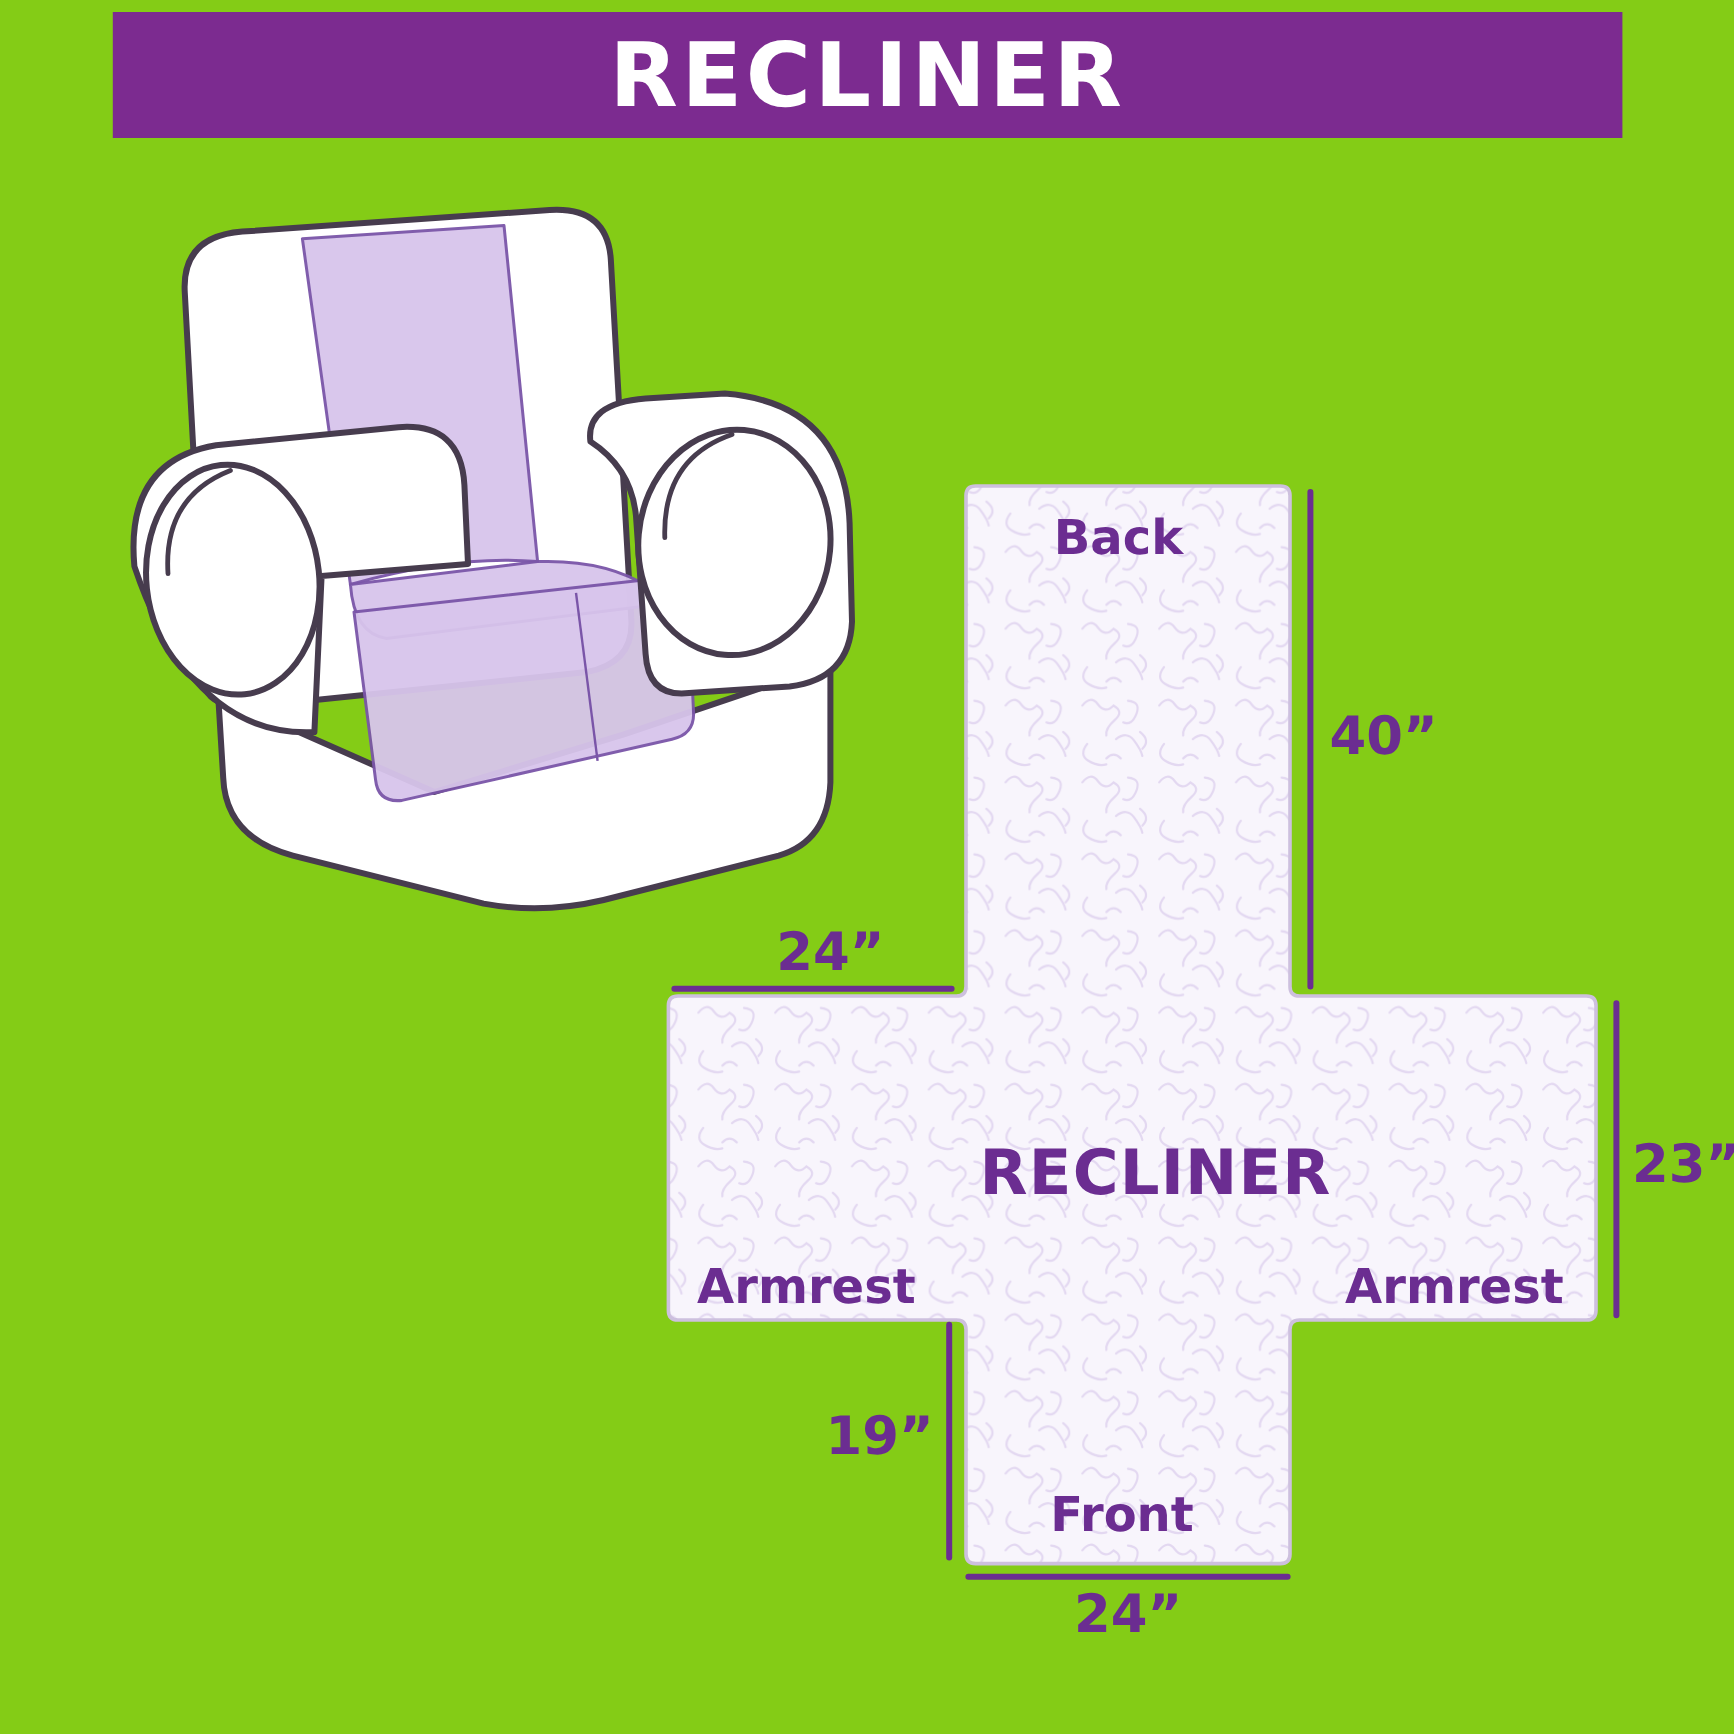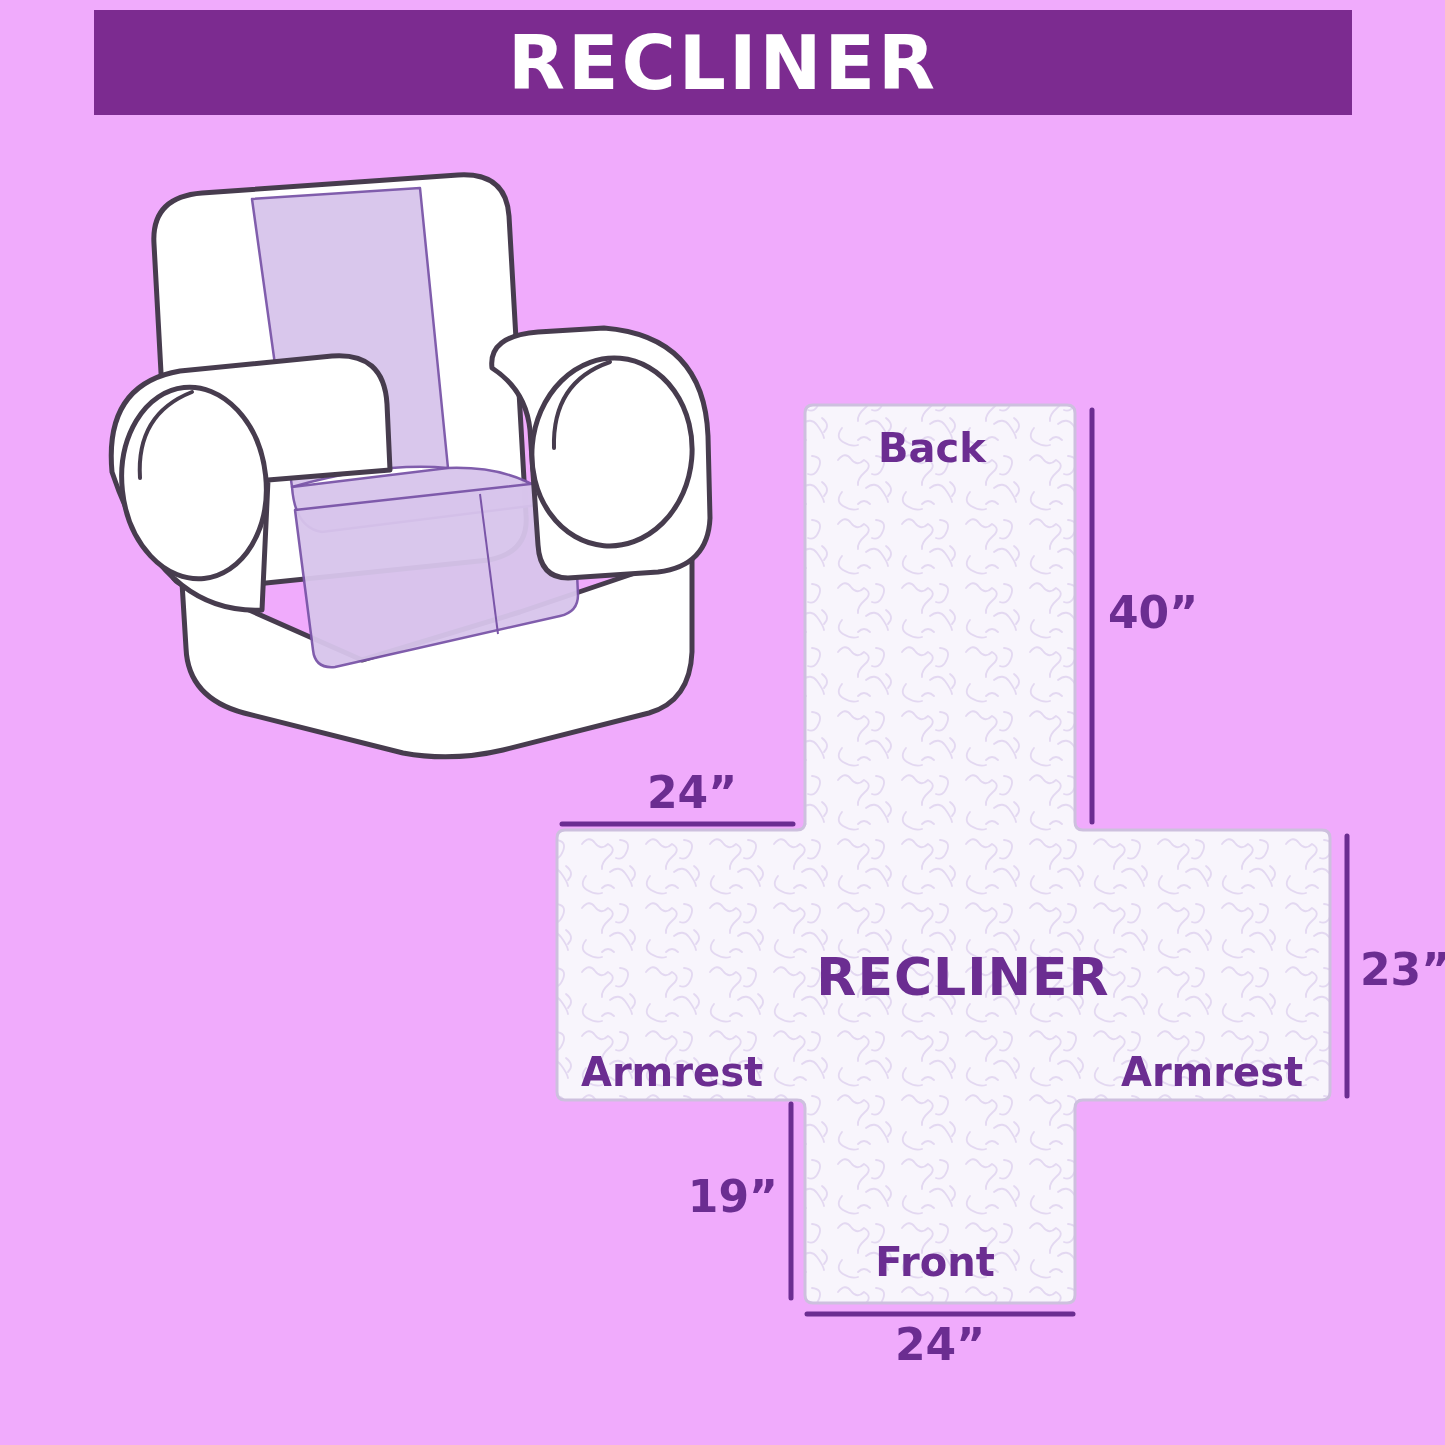--- a/index.html
+++ b/index.html
@@ -7,21 +7,21 @@
     --accent:#6b2d91;
     --cover:#d8c5ec;
     --cover-edge:#7a55a8;
     --cross-fill:#f8f5fc;
     --cross-pattern:#e3d8f1;
     --cross-border:#cdc0de;
     --outline:#473c4e;
   }
   html,body{margin:0;padding:0;background:#ffffff;}
   body{font-family:"DejaVu Sans", sans-serif;}
-  .canvas{position:relative;width:1445px;height:1445px;background:#f0abfc;overflow:hidden;}
+  .canvas{position:relative;width:1445px;height:1445px;background:#84cc16;overflow:hidden;}
   .header{position:absolute;left:94px;top:10px;width:1258px;height:105px;background:var(--header-bg);
           display:flex;align-items:center;justify-content:center;}
   .header-title{color:#ffffff;font-size:74px;font-weight:800;letter-spacing:3px;line-height:1;}
   svg.scene{position:absolute;left:0;top:0;width:1445px;height:1445px;display:block;}
   .chair-outline{fill:#ffffff;stroke:var(--outline);stroke-width:5;stroke-linejoin:round;}
   .chair-line{fill:none;stroke:var(--outline);stroke-width:4;stroke-linecap:round;}
   .cover{fill:var(--cover);stroke:var(--cover-edge);stroke-width:2.5;stroke-linejoin:round;opacity:.95;}
   .cover-line{fill:none;stroke:var(--cover-edge);stroke-width:2;}
   .cross{fill:url(#quilt);stroke:var(--cross-border);stroke-width:3;stroke-linejoin:round;}
   .quilt-bg{fill:var(--cross-fill);}

